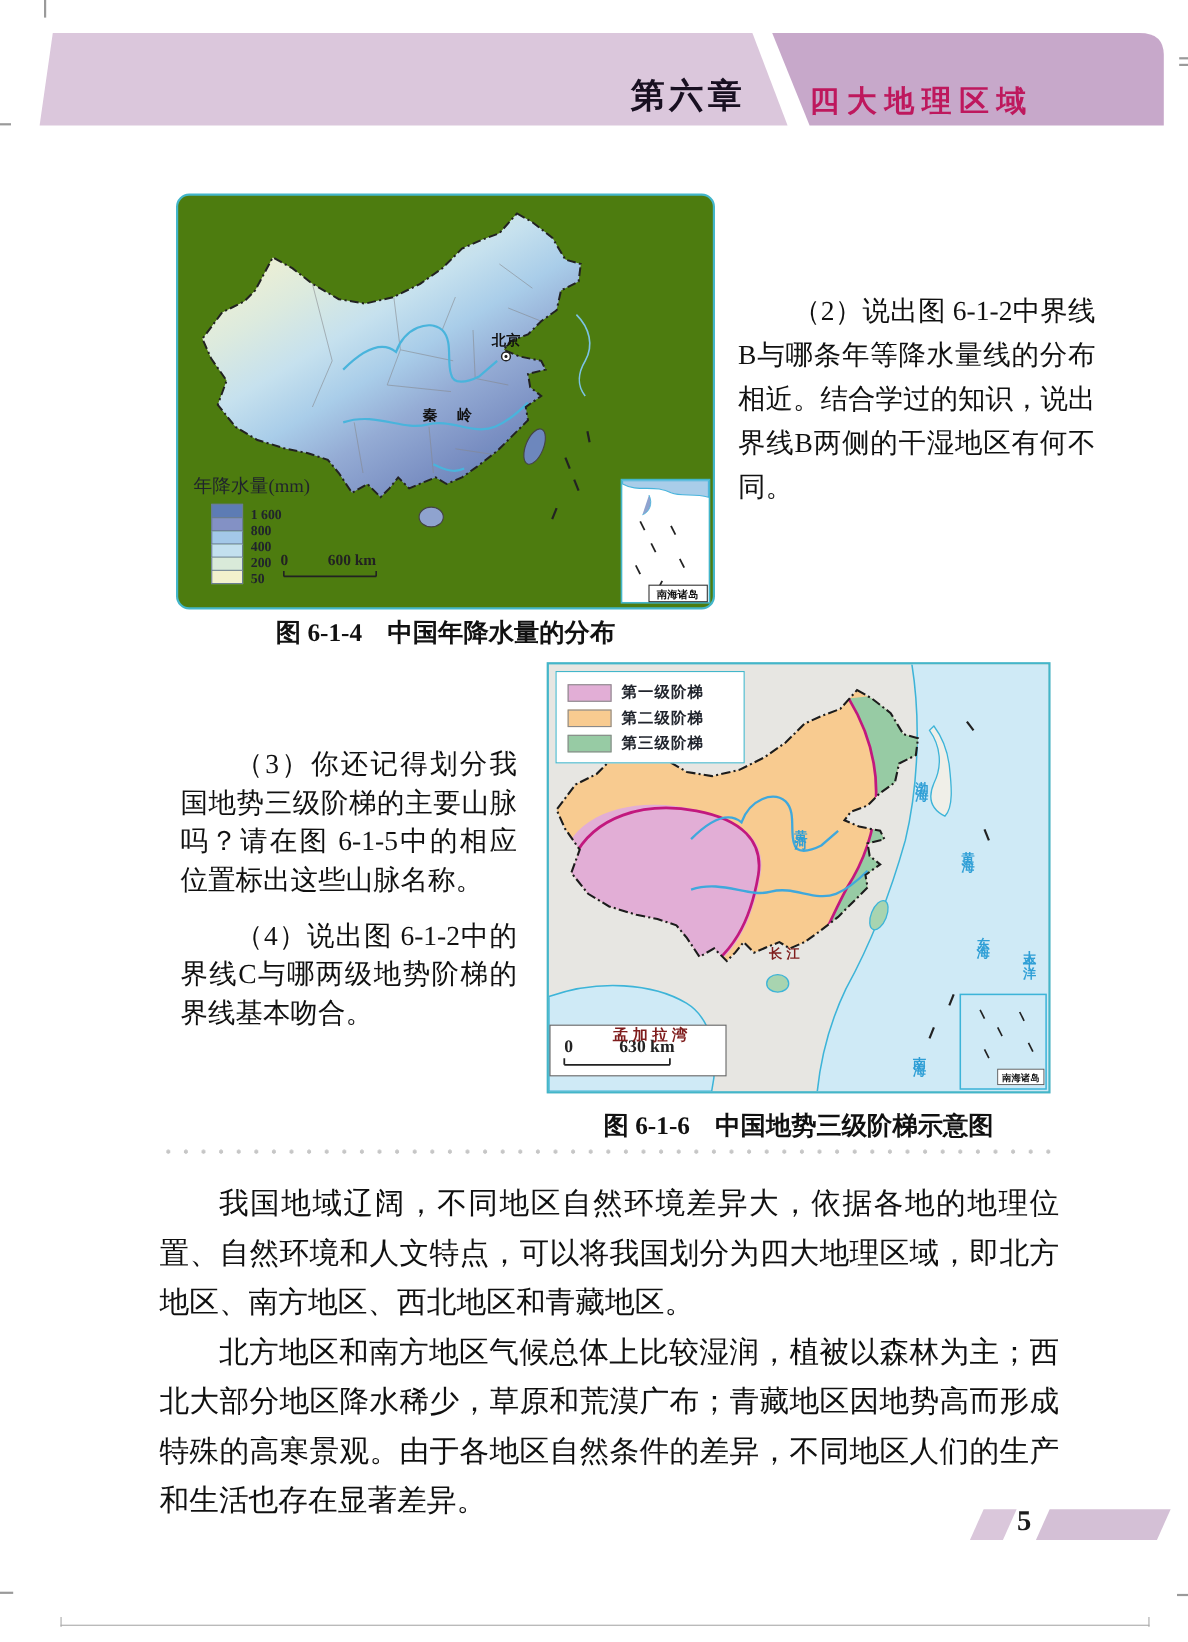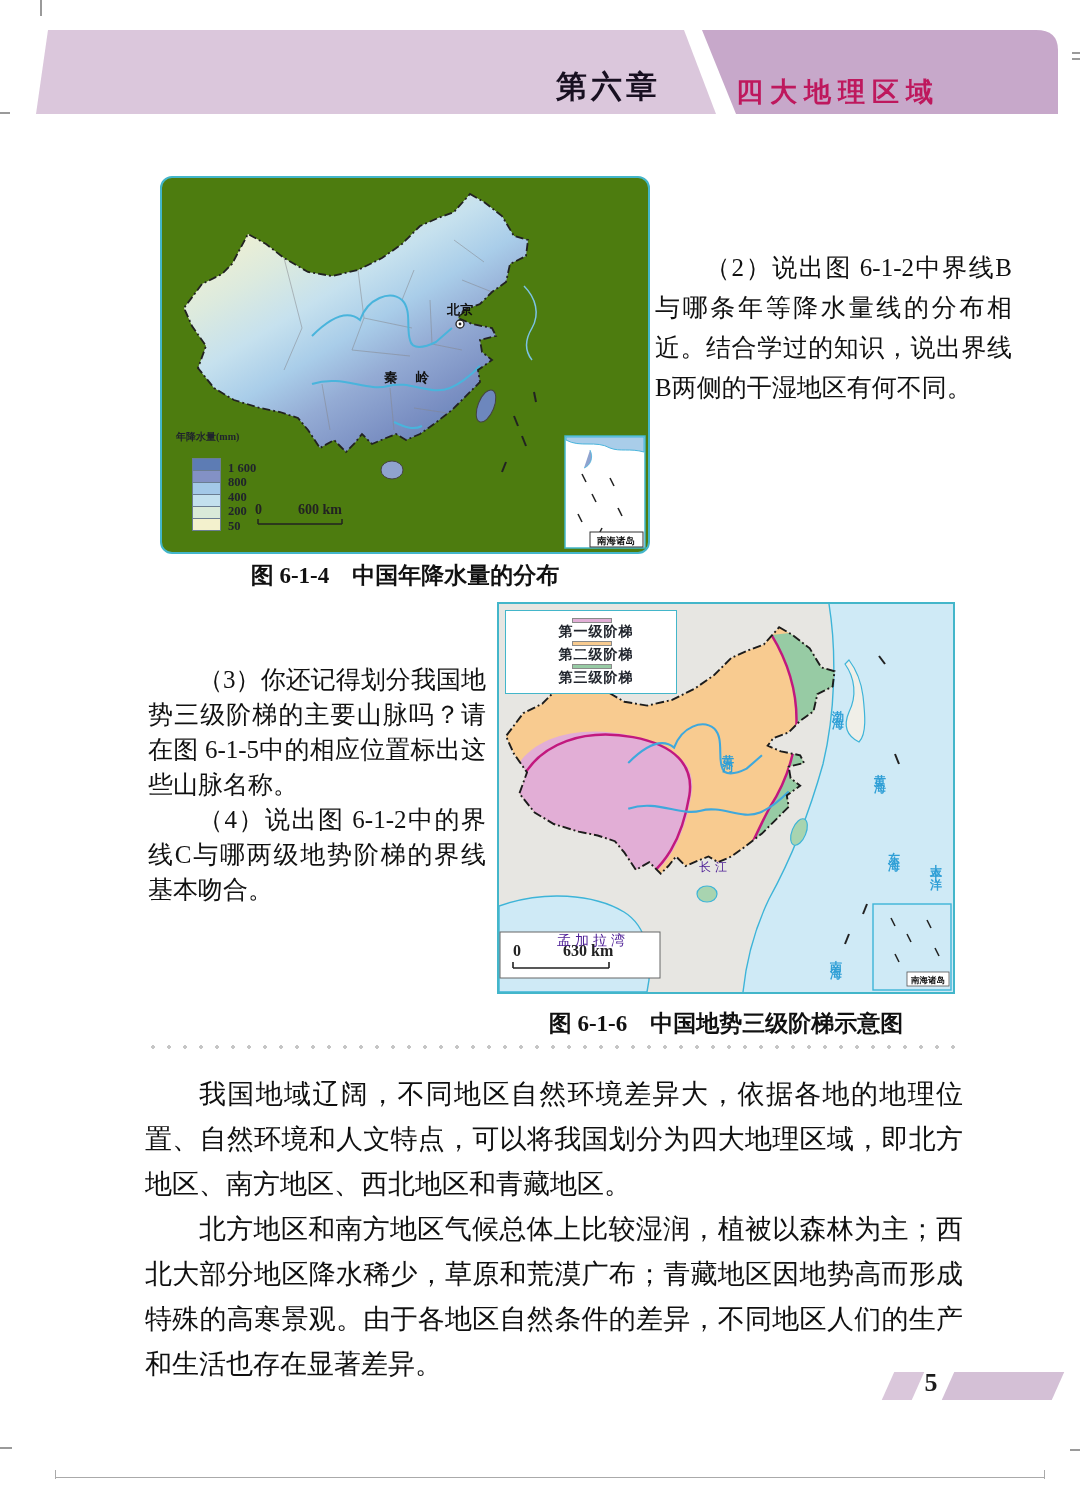--- a/index.html
+++ b/index.html
@@ -3,52 +3,52 @@
 <meta charset="utf-8">
 <style>
   html,body{margin:0;padding:0;background:#ffffff;}
   #page{
     position:relative;width:1080px;height:1493px;background:#ffffff;overflow:hidden;
     font-family:"Liberation Serif","DejaVu Serif",serif;color:#1a1a1a;
   }
   .abs{position:absolute;}
   
   #header-svg{position:absolute;left:0;top:0;width:1080px;height:130px;}
-  .hdr-chapter{position:absolute;left:556px;top:66px;width:140px;
+  .hdr-chapter{position:absolute;left:556px;top:66px;width:140px;text-align:center;
     font-size:31px;font-weight:bold;color:#181021;letter-spacing:4px;}
   .hdr-title{position:absolute;left:736px;top:74px;width:300px;
     font-size:27px;font-weight:bold;color:#be185d;letter-spacing:7px;}
   
   .map-box{position:absolute;border:2px solid #43b6ca;box-sizing:border-box;}
   #map1{left:160px;top:176px;width:490px;height:378px;background:#4d7c0f;border-radius:12px;}
   #map2{left:497px;top:602px;width:458px;height:392px;background:#e7e6e2;}
   .map-box svg{position:absolute;left:0;top:0;}
   
-  .m1-legend-title{position:absolute;left:14px;top:252px;font-size:10px;font-weight:bold;color:#20242c;}
+  .m1-legend-title{position:absolute;left:14px;top:252px;font-size:17px;font-weight:normal;color:#20242c;}
   .m1-swatches{position:absolute;left:30px;top:280px;}
   .m1-swatch{width:27px;height:11px;border:1px solid #6a7d92;border-top:none;}
   .m1-swatch:first-child{border-top:1px solid #6a7d92;}
   .m1-values{position:absolute;left:66px;top:284px;font-size:12.5px;font-weight:bold;color:#20242c;line-height:12px;}
   .m1-values div{height:12px;margin-bottom:2.4px;}
   
   .m2-legend{position:absolute;left:6px;top:6px;width:172px;height:84px;background:#ffffff;
     border:1.5px solid #43b6ca;box-sizing:border-box;padding:7px 0 0 10px;}
-  .m2-row{display:flex;align-items:center;height:23px;flex-direction:column;}
+  .m2-row{display:flex;align-items:center;height:23px;}
   .m2-swatch{width:38px;height:14px;border:1px solid #8a8a8a;margin-right:9px;}
   .m2-label{font-size:14px;font-weight:bold;color:#20242c;letter-spacing:1px;}
   
   .vlab{position:absolute;writing-mode:vertical-rl;text-orientation:upright;
     color:#2f9fd6;font-weight:bold;letter-spacing:7px;font-size:12px;}
-  .hlab{position:absolute;color:#4c1d95;font-weight:normal;font-size:14px;letter-spacing:4px;text-align:center;}
+  .hlab{position:absolute;color:#7f1d1d;font-weight:bold;font-size:14px;letter-spacing:4px;text-align:center;}
   
   .caption{position:absolute;text-align:center;font-size:23px;font-weight:bold;color:#111;}
   #caption1{left:160px;top:560px;width:490px;}
   #caption2{left:497px;top:1008px;width:458px;}
   .qblock{position:absolute;text-align:justify;color:#111;}
-  .qblock p{margin:0;text-indent:2em;}
+  .qblock p{margin:16px;text-indent:2em;}
   #q2{left:655px;top:248px;width:357px;font-size:25px;line-height:40px;}
   #q34{left:148px;top:662px;width:338px;font-size:25px;line-height:35px;}
   #divider{left:145px;top:1044px;width:814px;height:6px;
     background-image:radial-gradient(circle,#c6c6c6 1.7px,transparent 2px);
     background-size:16px 6px;background-repeat:repeat-x;}
   #body-text{left:145px;top:1072px;width:818px;font-size:27px;line-height:45px;
     text-align:justify;color:#101010;}
   #body-text p{margin:0;text-indent:2em;}
   
   .foot-shape{position:absolute;background:#dac7db;transform:skewX(-24deg);}

